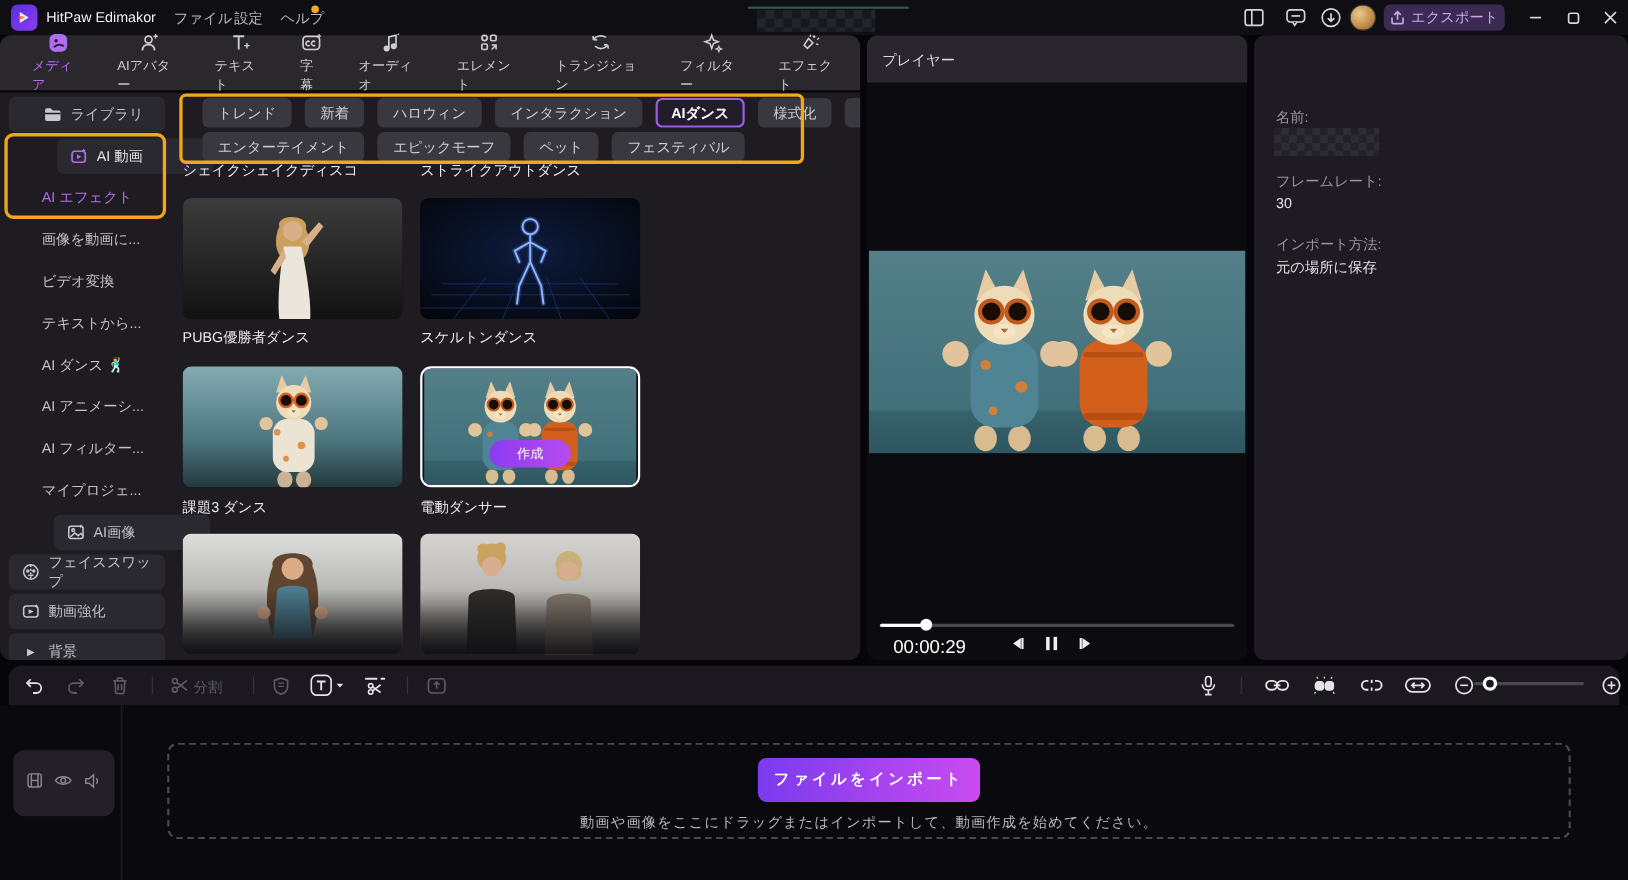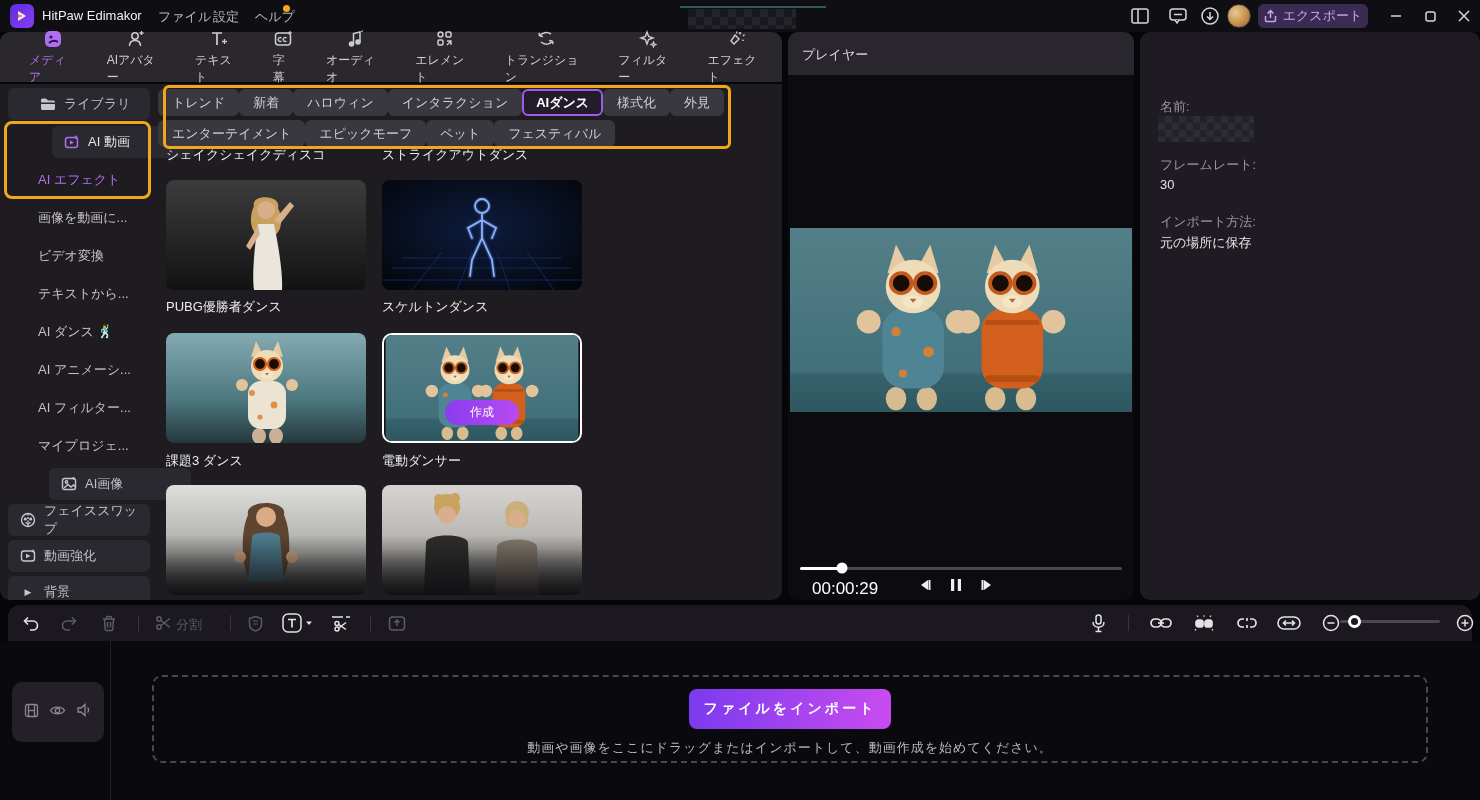--- a/index.html
+++ b/index.html
@@ -37,21 +37,21 @@
   #mediapanel { position:absolute; left:0; top:84px; width:782px; height:516px; background:#1e1c21;
     border-radius:0 0 10px 10px; overflow:hidden; }
   .sideitem { position:absolute; left:8px; width:142px; height:32px; border-radius:6px;
     display:flex; align-items:center; gap:8px; padding-left:12px; font-size:13px; color:#c3c1c7; }
   .sideitem.bg { background:#2b2930; }
   .sideitem.indent { padding-left:30px; }
   .sideitem.purple { color:#b06df2; }
   .sideitem .si-icon { width:16px; height:16px; display:flex; align-items:center; justify-content:center; flex:none; }
 
   
-  .chiprow { position:absolute; left:158px; display:flex; }
+  .chiprow { position:absolute; left:184px; display:flex; gap:12px; }
   .chip { height:27px; padding:0 14px; border-radius:6px; background:#3a383f; color:#d0ced4;
     font-size:13px; display:flex; align-items:center; white-space:nowrap; }
   .chip.selected { background:#231c2b; border:2px solid #9b5de5; color:#ffffff; font-weight:bold; padding:0 12px; }
 
   
   .annot { position:absolute; border:3px solid #f2a71b; border-radius:8px; pointer-events:none; }
 
   
   .gridlabel { position:absolute; font-size:13px; color:#eceaee; }
   .card { position:absolute; width:200px; height:110px; border-radius:8px; overflow:hidden; background:#141318; }

